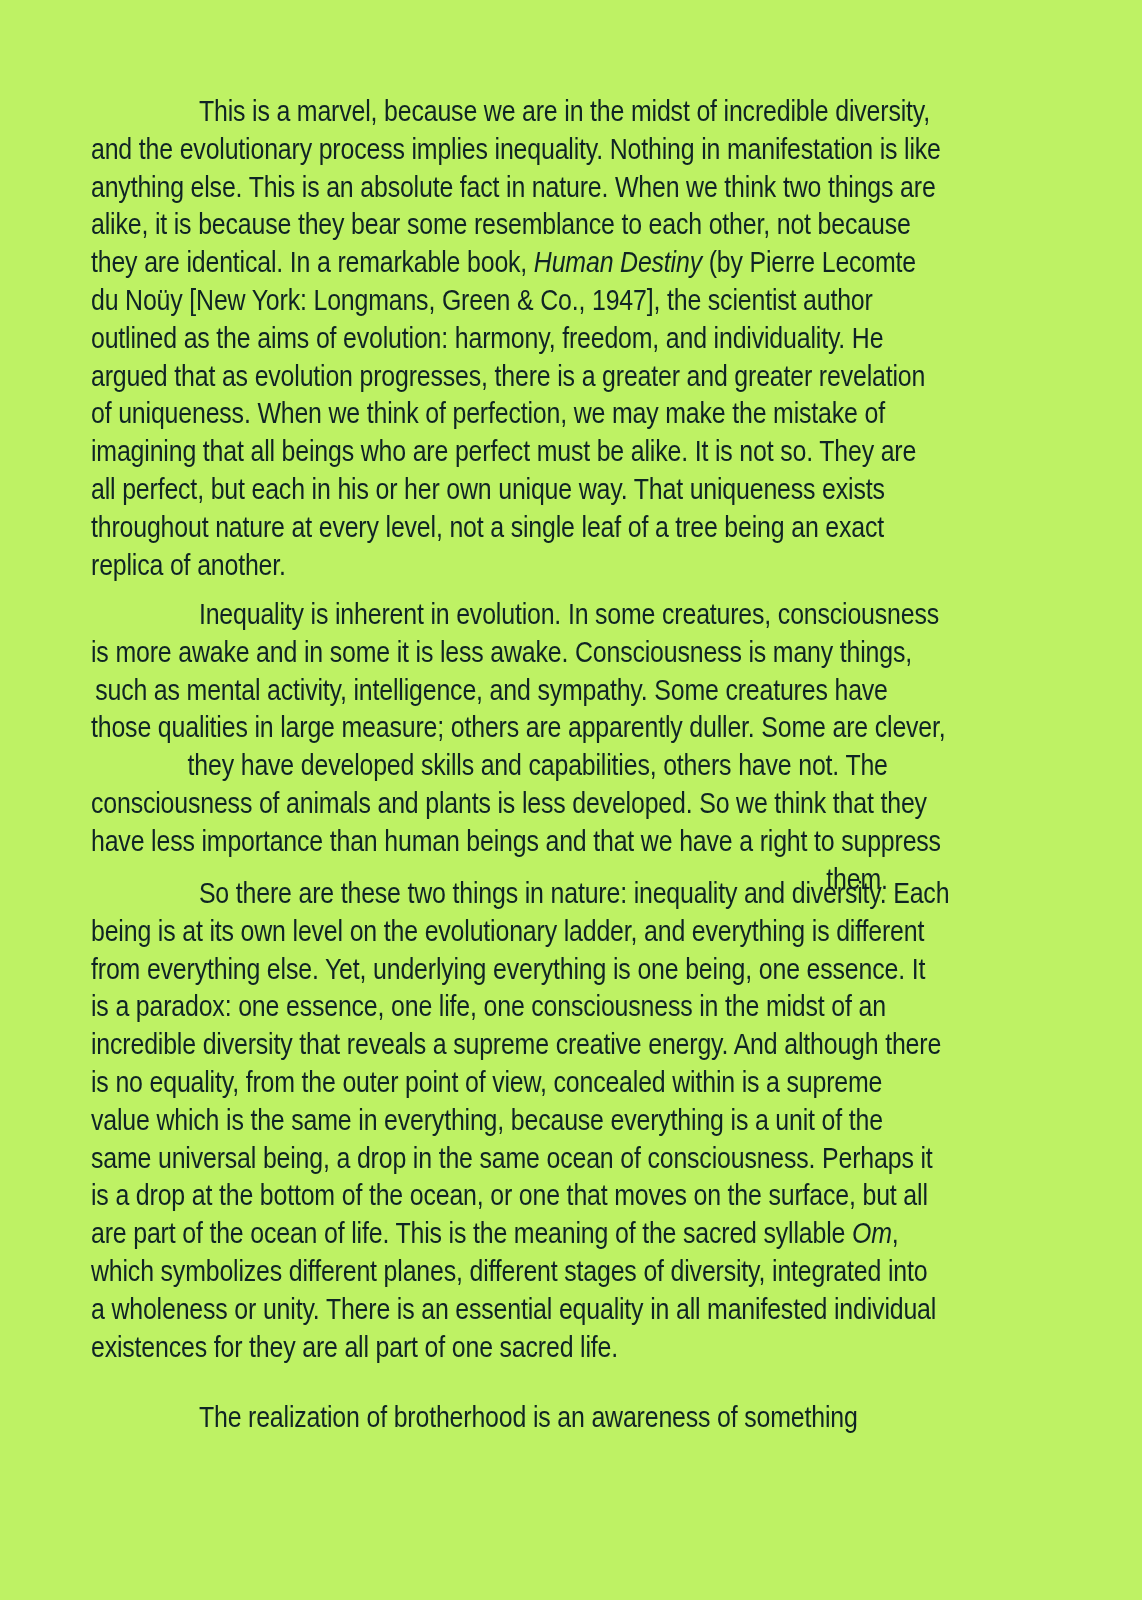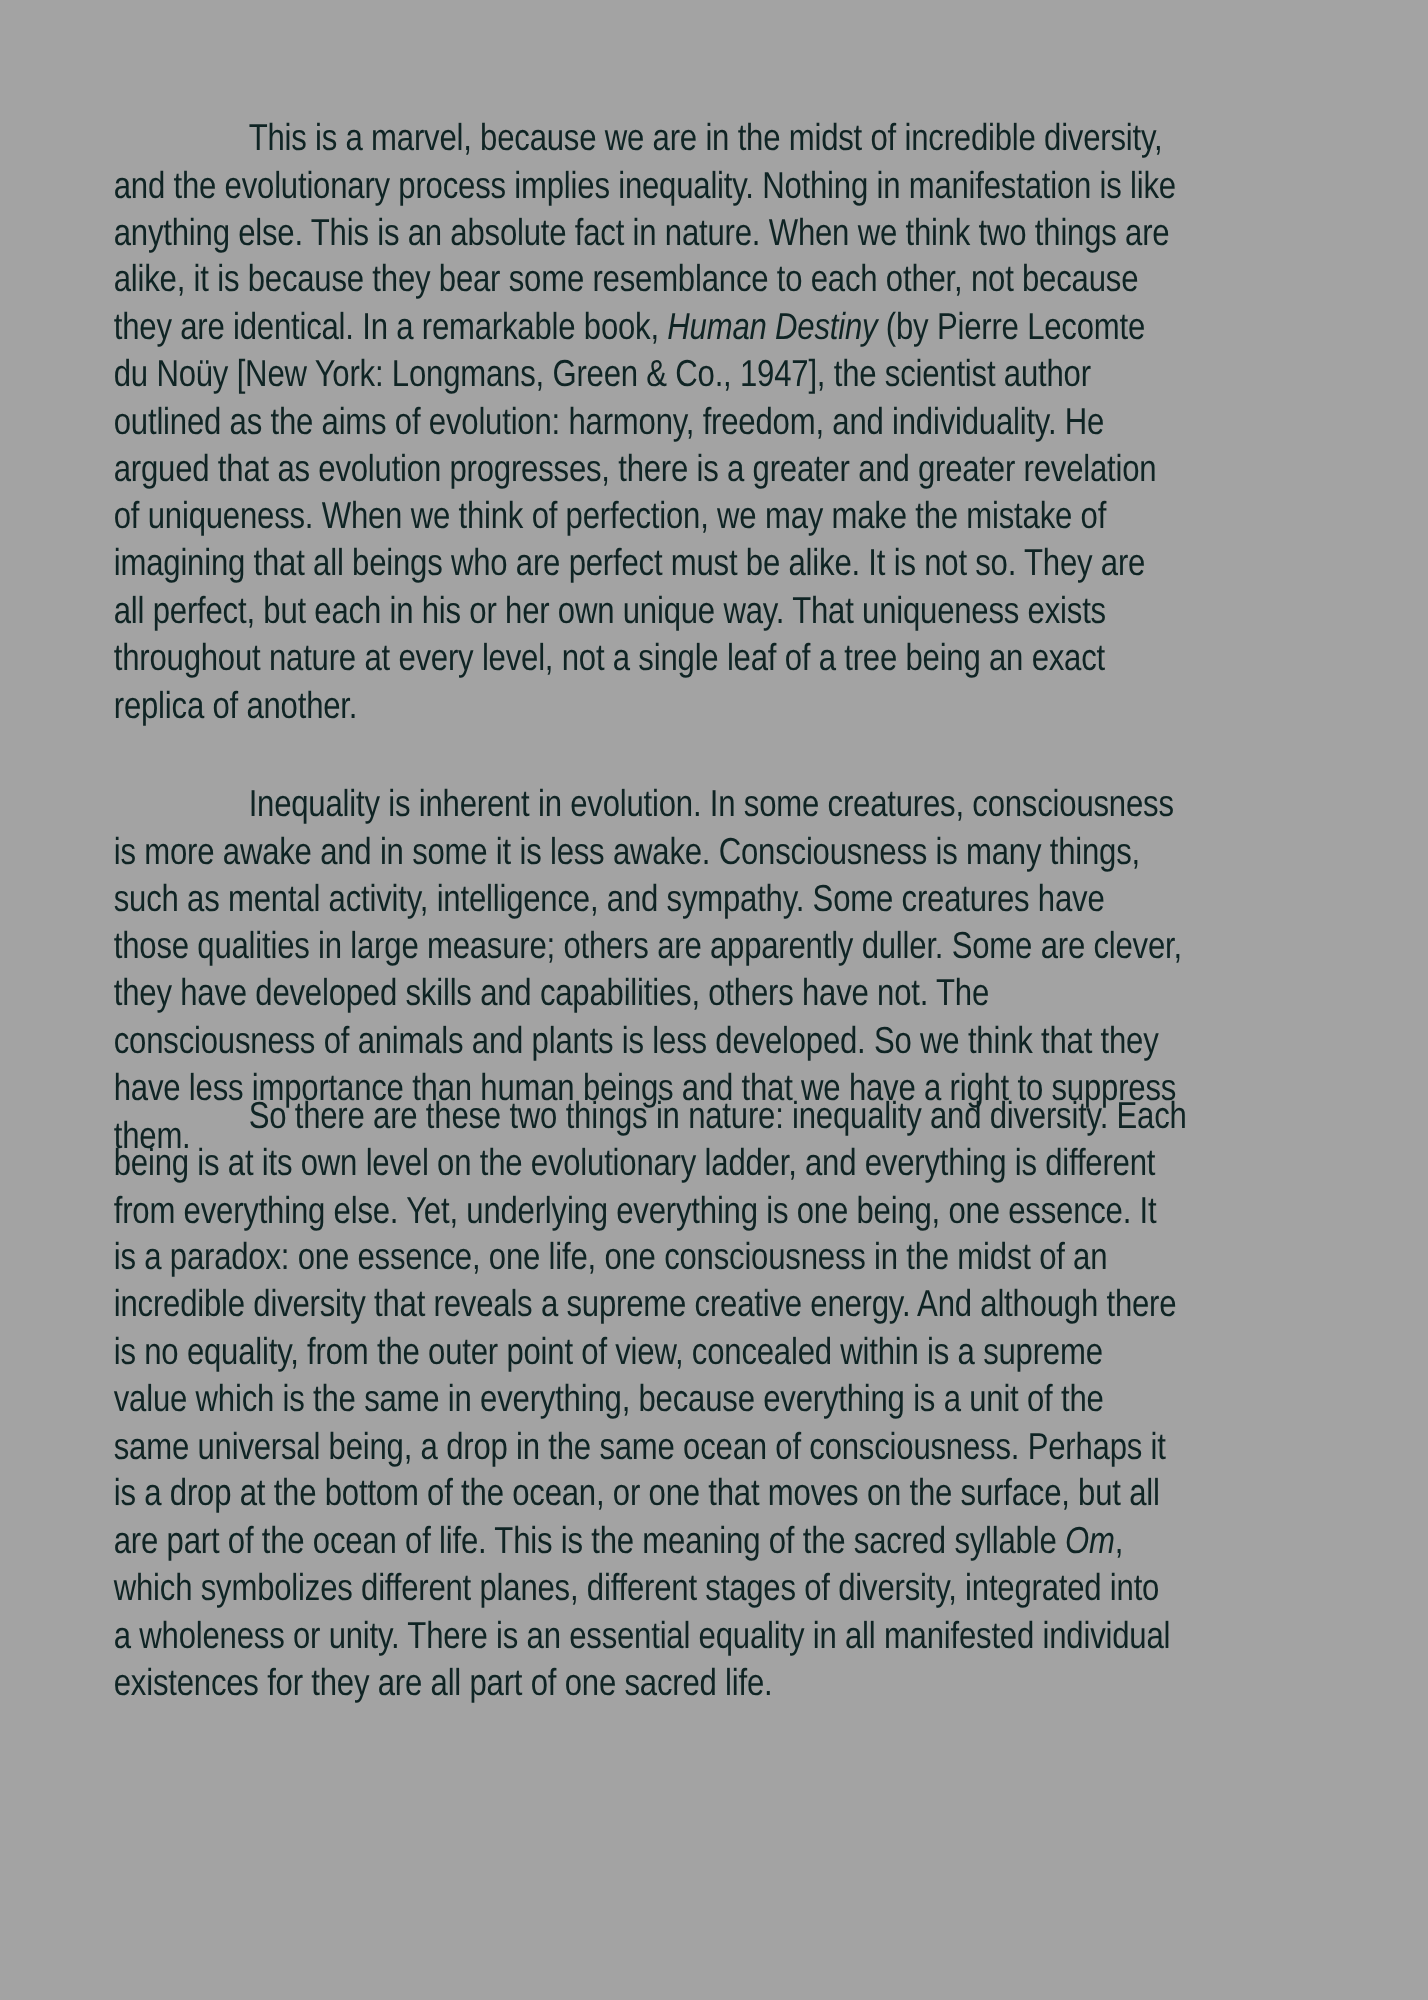--- a/index.html
+++ b/index.html
@@ -1,19 +1,19 @@
 <!DOCTYPE html>
 <html><head>
 <meta charset="utf-8">
 <style>
   html, body { margin: 0; padding: 0; background: #ffffff; }
   body { width: 1142px; height: 1600px; position: relative; overflow: hidden; }
   .page {
     position: absolute; left: 0; top: 0; width: 1142px; height: 1600px;
-    background: #a3a3a3;
+    background: #bef264;
   }
   .para { position: absolute; left: 91px; width: 960px; }
   .line {
     display: block;
     height: 37.8px;
     line-height: 37.8px;
     font-family: "Liberation Sans", sans-serif;
     font-size: 30px;
     color: #0f2424;
     white-space: nowrap;
@@ -38,21 +38,21 @@
     <span class="line">du Noüy [New York: Longmans, Green &amp; Co., 1947], the scientist author</span>
     <span class="line">outlined as the aims of evolution: harmony, freedom, and individuality. He</span>
     <span class="line">argued that as evolution progresses, there is a greater and greater revelation</span>
     <span class="line">of uniqueness. When we think of perfection, we may make the mistake of</span>
     <span class="line">imagining that all beings who are perfect must be alike. It is not so. They are</span>
     <span class="line">all perfect, but each in his or her own unique way. That uniqueness exists</span>
     <span class="line">throughout nature at every level, not a single leaf of a tree being an exact</span>
     <span class="line">replica of another.</span>
   </div>
 
-  <div class="para" style="top:625px;">
+  <div class="para" style="top:595px;text-align:right;">
     <span class="line indent">Inequality is inherent in evolution. In some creatures, consciousness</span>
     <span class="line">is more awake and in some it is less awake. Consciousness is many things,</span>
     <span class="line">such as mental activity, intelligence, and sympathy. Some creatures have</span>
     <span class="line">those qualities in large measure; others are apparently duller. Some are clever,</span>
     <span class="line">they have developed skills and capabilities, others have not. The</span>
     <span class="line">consciousness of animals and plants is less developed. So we think that they</span>
     <span class="line">have less importance than human beings and that we have a right to suppress</span>
     <span class="line">them.</span>
   </div>
 
@@ -65,14 +65,17 @@
     <span class="line">is no equality, from the outer point of view, concealed within is a supreme</span>
     <span class="line">value which is the same in everything, because everything is a unit of the</span>
     <span class="line">same universal being, a drop in the same ocean of consciousness. Perhaps it</span>
     <span class="line">is a drop at the bottom of the ocean, or one that moves on the surface, but all</span>
     <span class="line"><span>are part of the ocean of life. This is the meaning of the sacred syllable </span><i>Om</i><span>,</span></span>
     <span class="line">which symbolizes different planes, different stages of diversity, integrated into</span>
     <span class="line">a wholeness or unity. There is an essential equality in all manifested individual</span>
     <span class="line">existences for they are all part of one sacred life.</span>
   </div>
 
+  <div class="para" style="top:1398px;">
+    <span class="line indent">The realization of brotherhood is an awareness of something</span>
+  </div>
 
 </div>
 
 </body></html>

